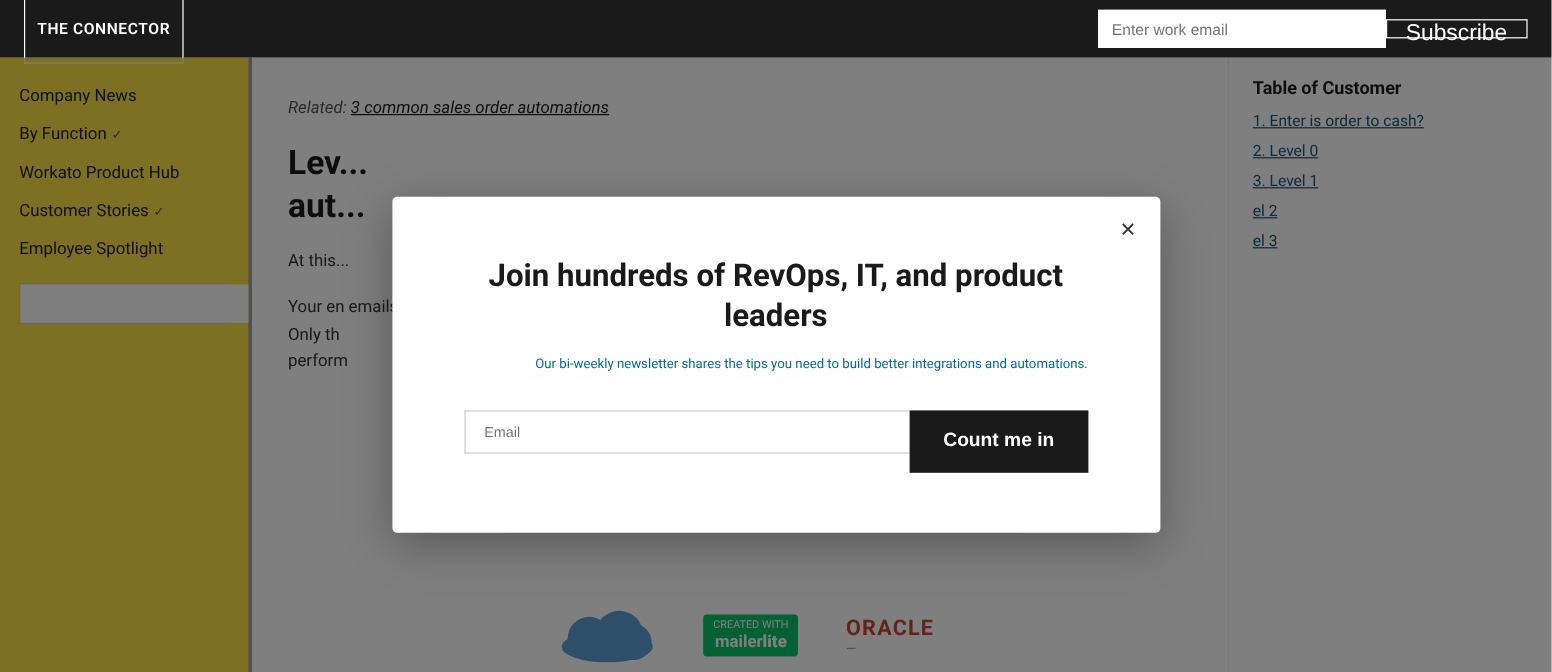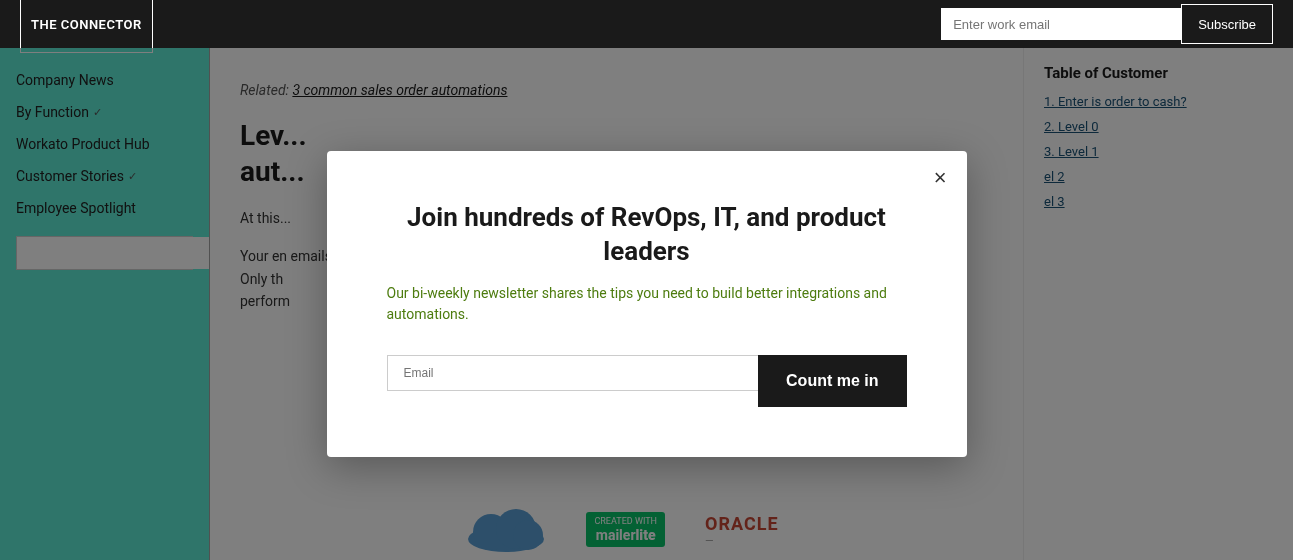--- a/index.html
+++ b/index.html
@@ -43,39 +43,39 @@
       border: none;
       font-size: 13px;
       color: #555;
       outline: none;
       background: #fff;
     }
     .subscribe-btn {
       background: #1a1a1a;
       border: 1px solid #fff;
       color: #fff;
-      height: 40px;
+      height: 16px;
       padding: 0 16px;
-      font-size: 13px;
+      font-size: 19px;
       cursor: pointer;
       white-space: nowrap;
     }
 
     
     .page-layout {
       display: flex;
       height: calc(560px - 48px);
     }
 
     
     .sidebar {
       width: 210px;
       min-width: 210px;
-      background: #5eead4;
-      border-right: 1px solid #a3a3a3;
+      background: #fde047;
+      border-right: 3px solid #a3a3a3;
       padding: 16px 0;
       overflow: hidden;
     }
     .sidebar-item {
       padding: 8px 16px;
       font-size: 14px;
       color: #222;
       cursor: pointer;
       display: flex;
       align-items: center;
@@ -234,23 +234,23 @@
     }
     .modal-title {
       font-size: 26px;
       font-weight: 700;
       color: #1a1a1a;
       text-align: center;
       margin-bottom: 14px;
       line-height: 1.3;
     }
     .modal-subtitle {
-      font-size: 14px;
-      color: #4d7c0f;
-      text-align: left;
+      font-size: 11px;
+      color: #0369a1;
+      text-align: right;
       line-height: 1.5;
       margin-bottom: 30px;
     }
     .modal-form {
       display: flex;
       gap: 0;
     }
     .modal-email-input {
       flex: 1;
       height: 36px;

